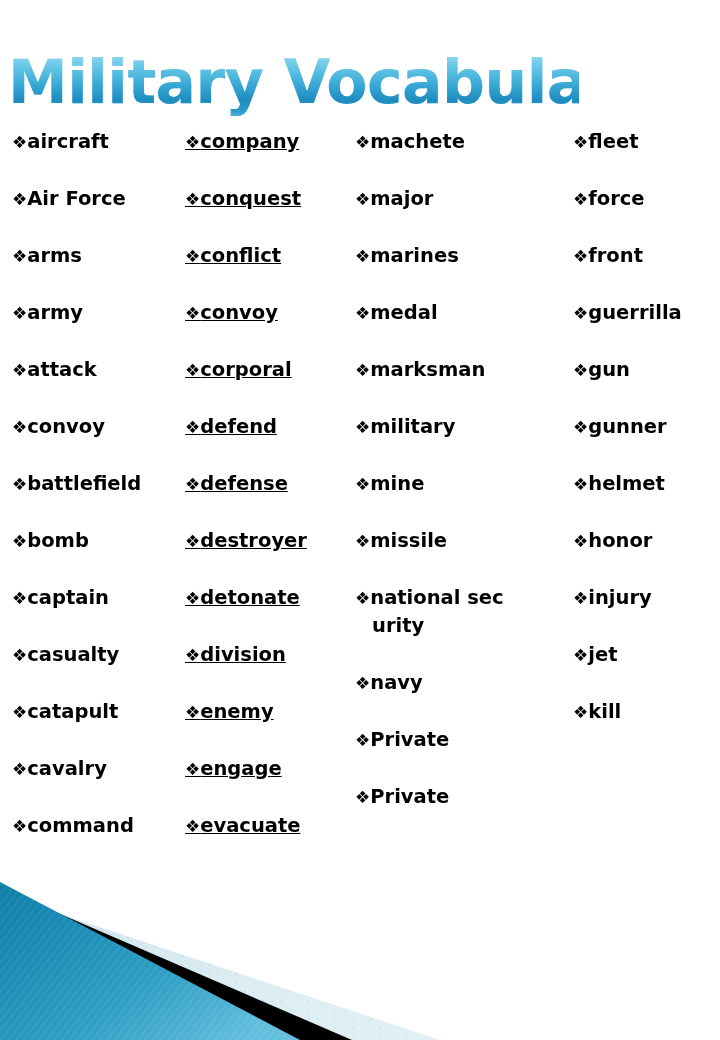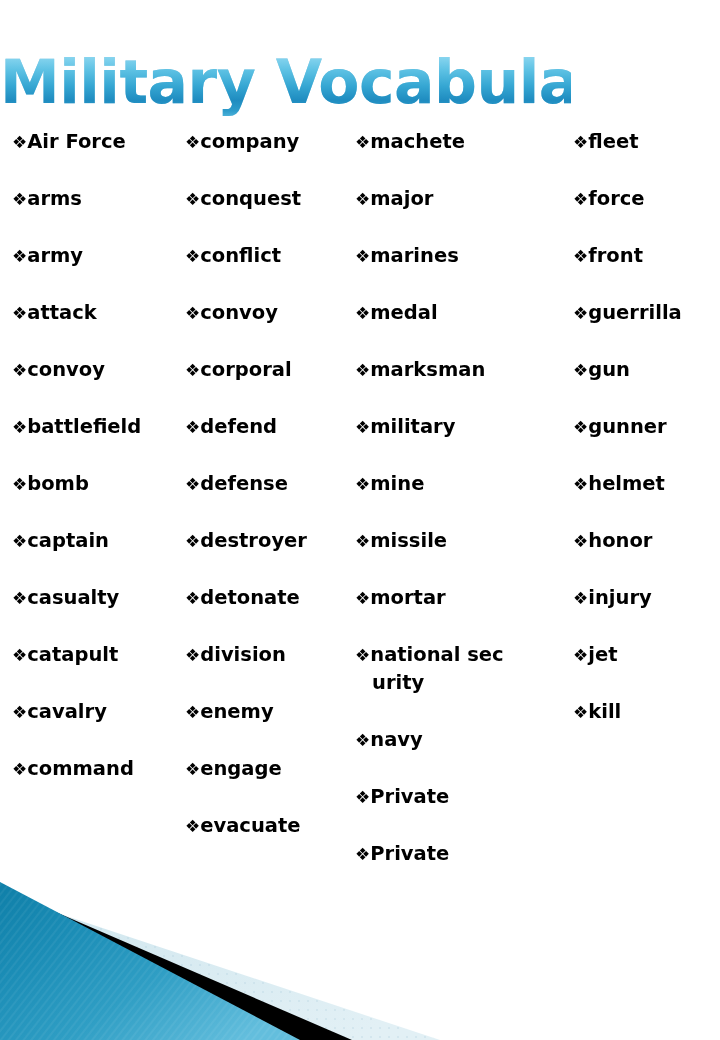--- a/index.html
+++ b/index.html
@@ -12,21 +12,21 @@
     width: 720px;
     height: 1040px;
     position: relative;
     overflow: hidden;
     font-family: "Liberation Sans", sans-serif;
   }
 
   
   #slide-title {
     position: absolute;
-    left: 0;
+    left: 8px;
     top: 4px;
     width: 571px;
     text-align: center;
     font-family: "DejaVu Sans", sans-serif;
     font-weight: bold;
     font-size: 60px;
     line-height: 76px;
     letter-spacing: -0.5px;
     white-space: nowrap;
     background-image: linear-gradient(to bottom,
@@ -56,21 +56,21 @@
     top: 128px;
     width: 720px;
     height: 760px;
     display: flex;
     align-items: flex-start;
   }
   .word-column {
     box-sizing: border-box;
   }
   .col-1 { width: 175px; padding-left: 12px; }
-  .col-2 { width: 170px; padding-left: 10px; }
+  .col-2 { width: 170px; padding-left: 10px; text-decoration: underline; }
   .col-3 { width: 170px; padding-left: 10px; }
   .col-4 { width: 205px; padding-left: 10px; }
 
   .word-item {
     display: block;
     font-family: "DejaVu Sans", sans-serif;
     font-weight: bold;
     font-size: 19.5px;
     line-height: 28px;
     color: #000000;
@@ -101,20 +101,21 @@
     height: 176px;
   }
 </style>
 </head>
 <body>
 
 <h1 id="slide-title">Military Vocabulary</h1>
 
 <div id="columns">
   <div class="word-column col-1">
+      <div class="word-item"><span class="bullet">❖</span><span>aircraft</span></div>
       <div class="word-item"><span class="bullet">❖</span><span>Air Force</span></div>
       <div class="word-item"><span class="bullet">❖</span><span>arms</span></div>
       <div class="word-item"><span class="bullet">❖</span><span>army</span></div>
       <div class="word-item"><span class="bullet">❖</span><span>attack</span></div>
       <div class="word-item"><span class="bullet">❖</span><span>convoy</span></div>
       <div class="word-item"><span class="bullet">❖</span><span>battlefield</span></div>
       <div class="word-item"><span class="bullet">❖</span><span>bomb</span></div>
       <div class="word-item"><span class="bullet">❖</span><span>captain</span></div>
       <div class="word-item"><span class="bullet">❖</span><span>casualty</span></div>
       <div class="word-item"><span class="bullet">❖</span><span>catapult</span></div>
@@ -138,21 +139,20 @@
     </div>
   <div class="word-column col-3">
       <div class="word-item"><span class="bullet">❖</span><span>machete</span></div>
       <div class="word-item"><span class="bullet">❖</span><span>major</span></div>
       <div class="word-item"><span class="bullet">❖</span><span>marines</span></div>
       <div class="word-item"><span class="bullet">❖</span><span>medal</span></div>
       <div class="word-item"><span class="bullet">❖</span><span>marksman</span></div>
       <div class="word-item"><span class="bullet">❖</span><span>military</span></div>
       <div class="word-item"><span class="bullet">❖</span><span>mine</span></div>
       <div class="word-item"><span class="bullet">❖</span><span>missile</span></div>
-      <div class="word-item"><span class="bullet">❖</span><span>mortar</span></div>
       <div class="word-item"><span class="bullet">❖</span><span>national security</span></div>
       <div class="word-item"><span class="bullet">❖</span><span>navy</span></div>
       <div class="word-item"><span class="bullet">❖</span><span>Private</span></div>
       <div class="word-item"><span class="bullet">❖</span><span>Private</span></div>
     </div>
   <div class="word-column col-4">
       <div class="word-item"><span class="bullet">❖</span><span>fleet</span></div>
       <div class="word-item"><span class="bullet">❖</span><span>force</span></div>
       <div class="word-item"><span class="bullet">❖</span><span>front</span></div>
       <div class="word-item"><span class="bullet">❖</span><span>guerrilla</span></div>

